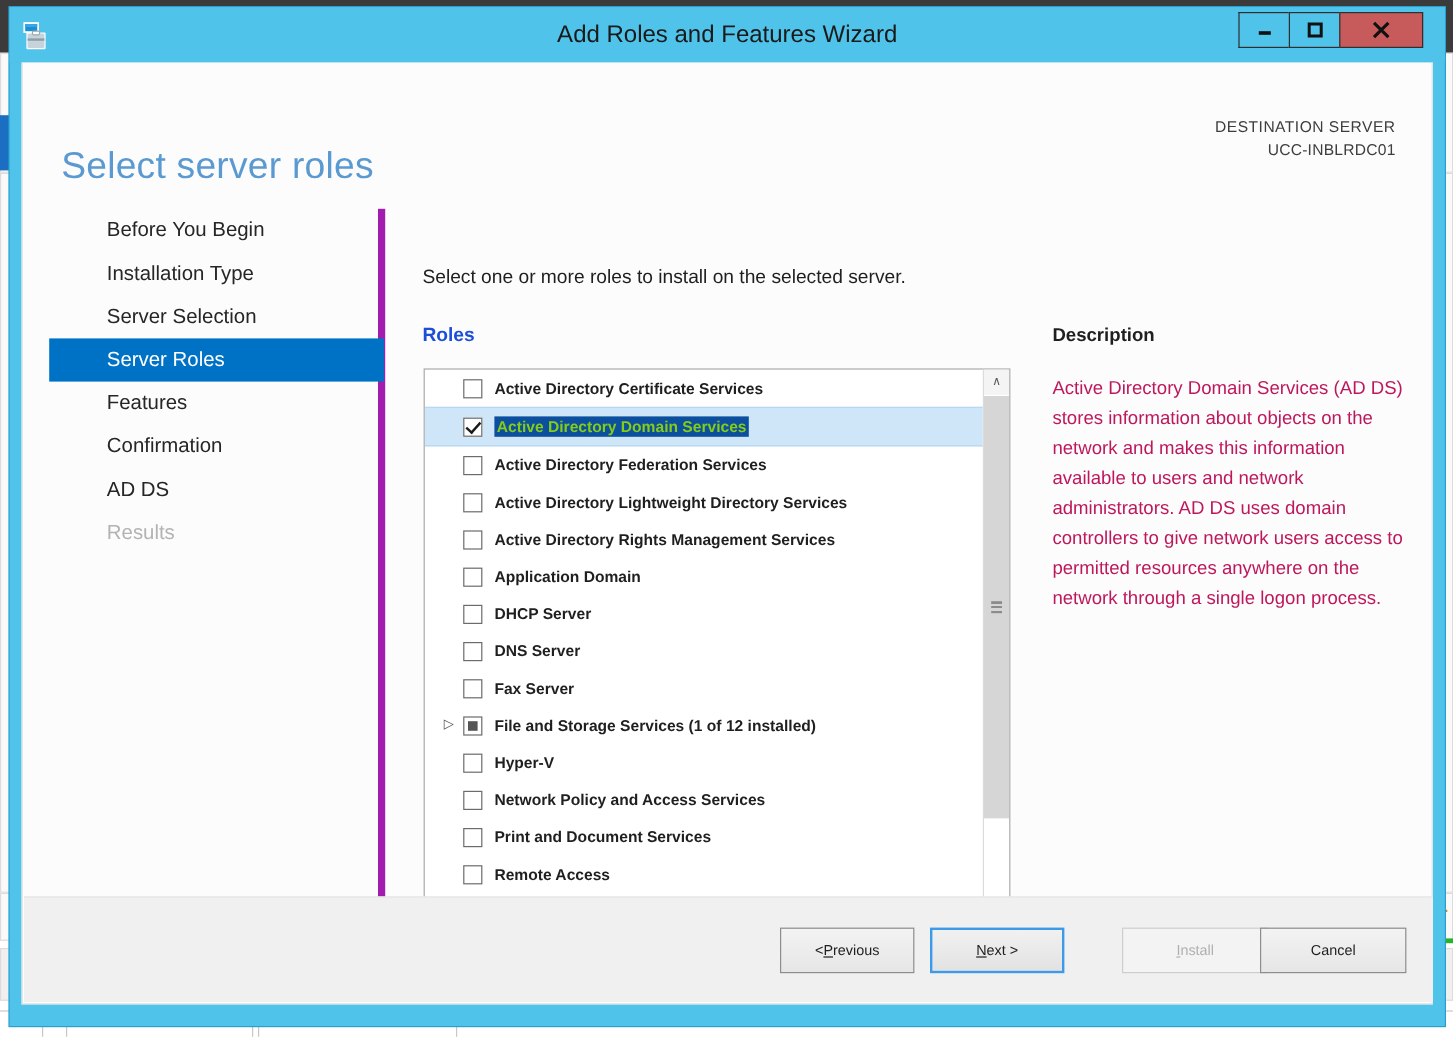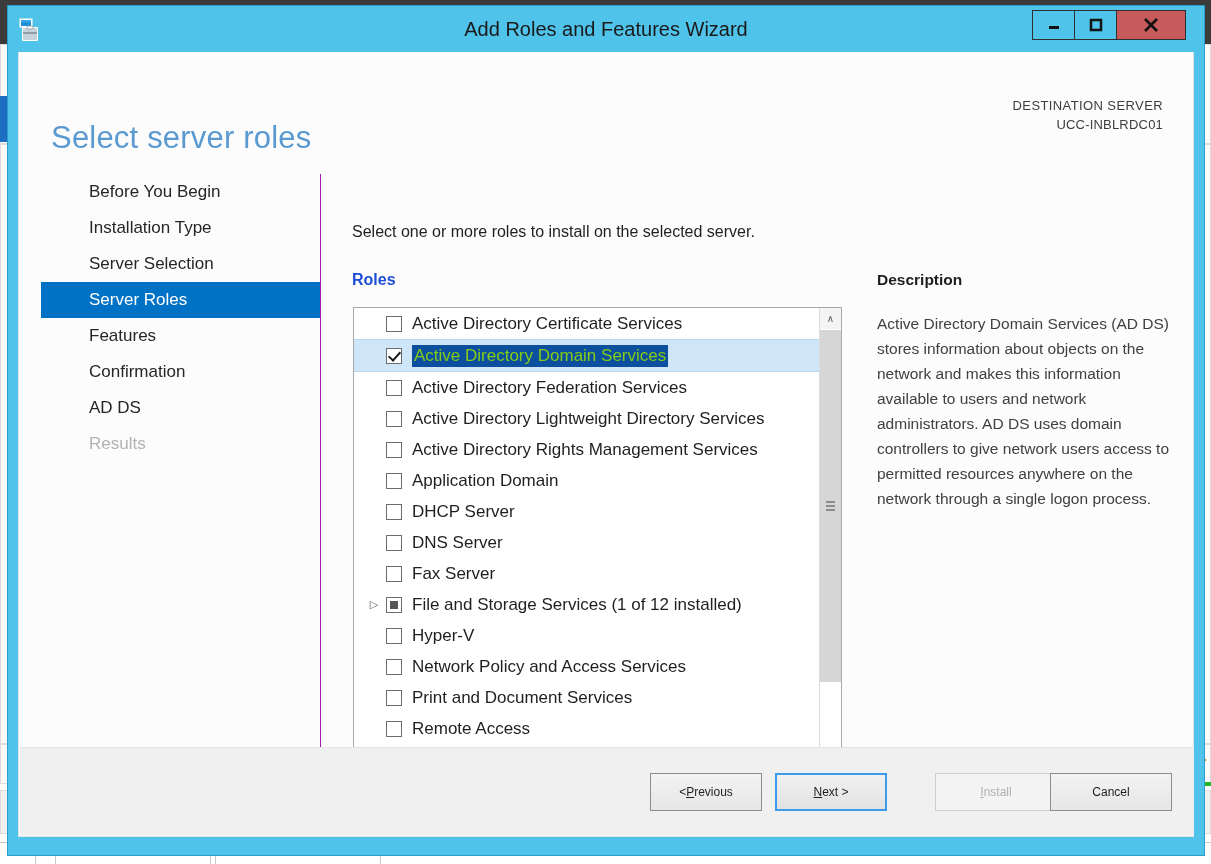--- a/index.html
+++ b/index.html
@@ -110,21 +110,21 @@
     color: #3d3d3d;
     line-height: 19px;
   }
   #dest-server .lbl { letter-spacing: .4px; }
   #dest-server .val { letter-spacing: .2px; }
 
   
   #nav {
     position: absolute; left: 22px; top: 122px;
     width: 280px; height: 610px;
-    border-right: 1px solid #a21caf;
+    border-right: 6px solid #a21caf;
   }
   .nav-item {
     height: 36px;
     line-height: 36px;
     padding-left: 48px;
     font-size: 17px;
     color: #262626;
     cursor: default;
     white-space: nowrap;
   }
@@ -201,23 +201,24 @@
     transform: rotate(42deg);
   }
   .chk.indeterminate::after {
     content: "";
     position: absolute;
     left: 3px; top: 3px;
     width: 8px; height: 8px;
     background: #555555;
   }
   .role-label {
-    font-size: 17px;
+    font-size: 13px;
     color: #1f1f1f;
     white-space: nowrap;
+    font-weight: bold;
   }
   .role-row.selected .role-label {
     background: #0b4f9e;
     color: #84cc16;
     padding: 1px 2px;
   }
 
   
   #scrollbar {
     position: absolute; right: 0; top: 0;
@@ -257,21 +258,21 @@
   
   #desc {
     position: absolute; left: 535px; top: 97px;
     width: 300px;
   }
   #desc-title {
     font-size: 15.5px; font-weight: bold; color: #1f1f1f;
     margin-bottom: 22px;
   }
   #desc-body {
-    font-size: 15.5px; color: #404040;
+    font-size: 15.5px; color: #be185d;
     line-height: 25px;
   }
 
   
   #footer {
     position: absolute; left: 1px; bottom: 1px;
     width: 1174px; height: 88px;
     background: #f0f0f0;
     border-top: 1px solid #e4e4e4;
   }

